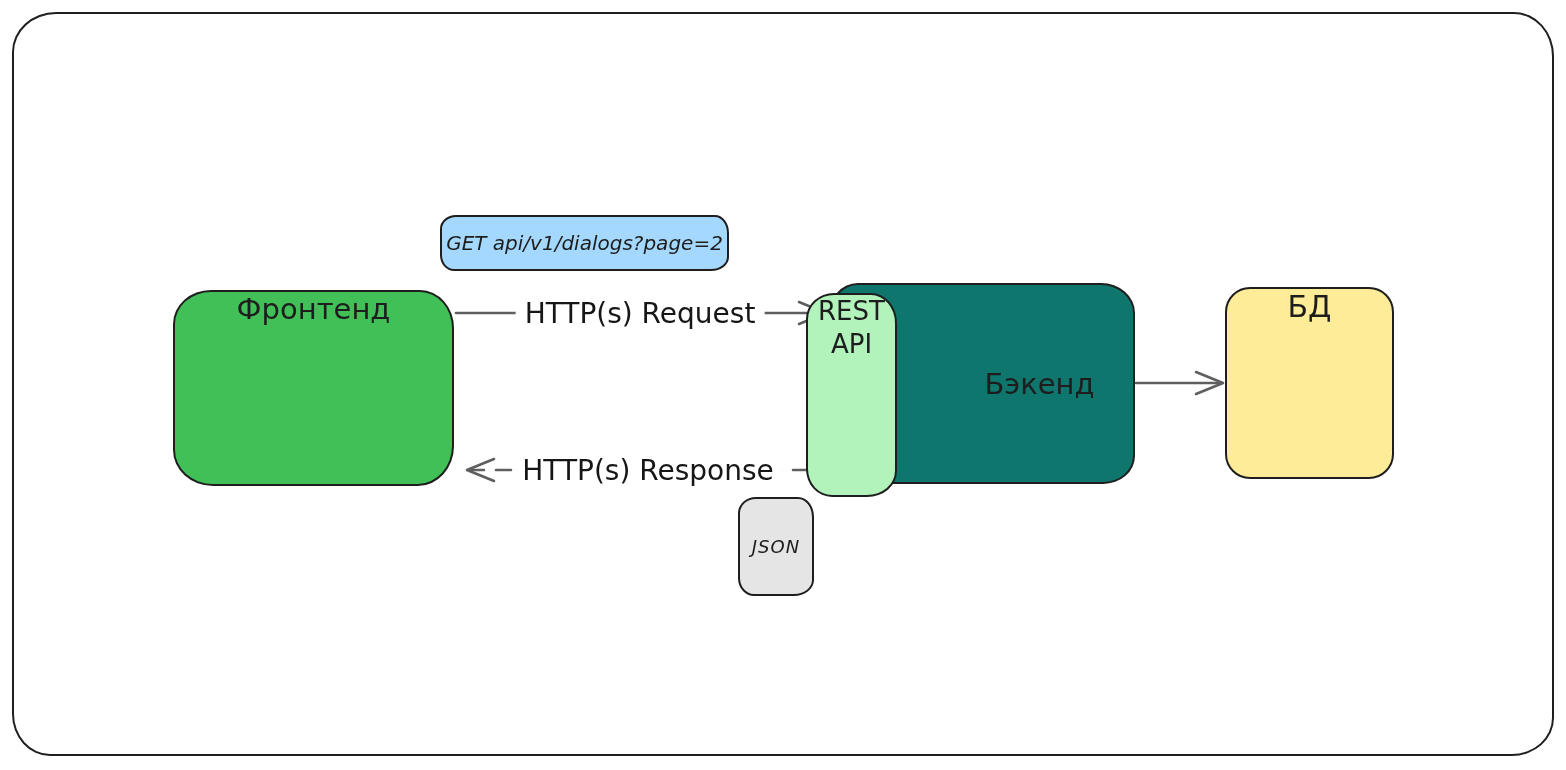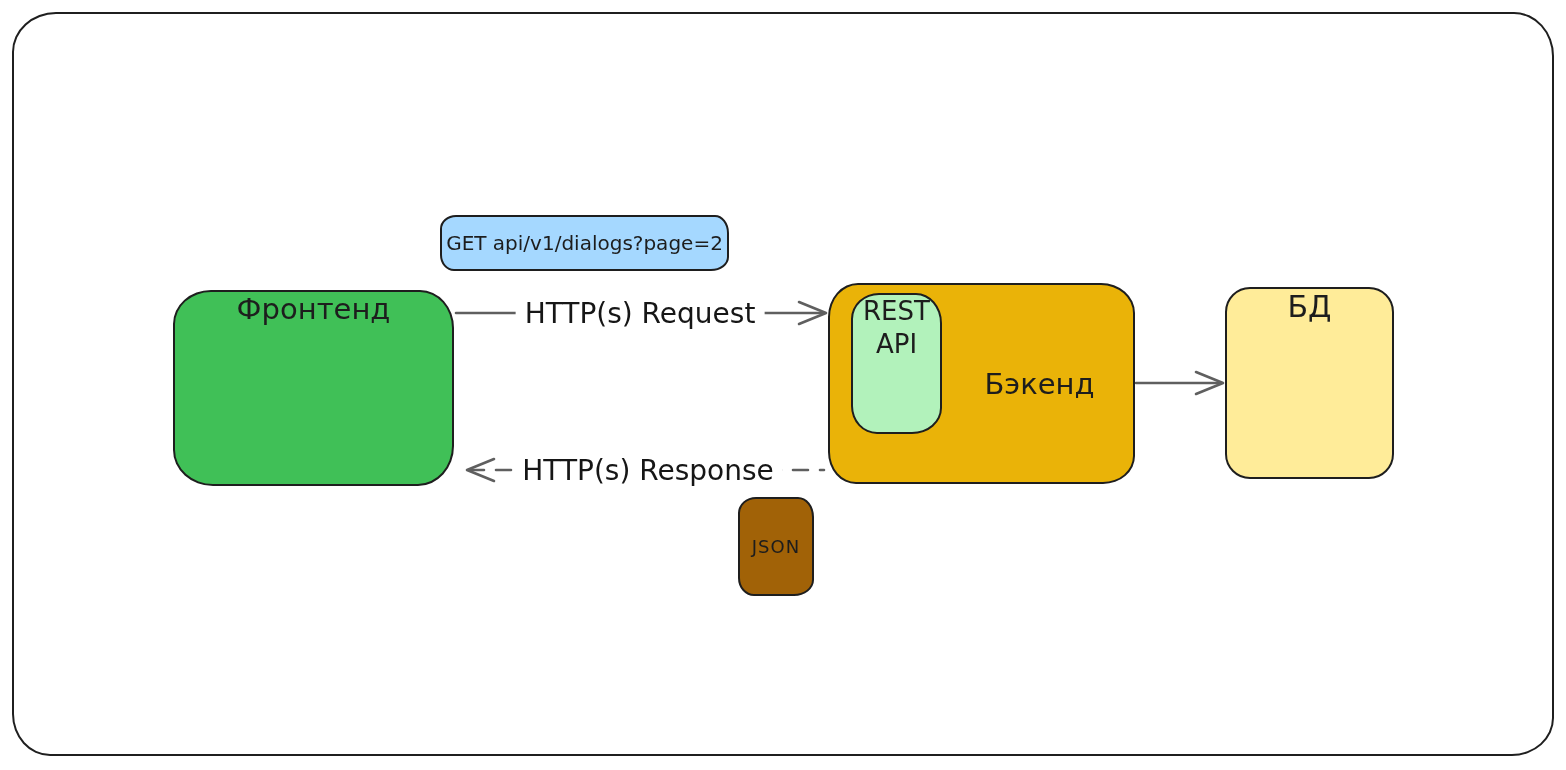--- a/index.html
+++ b/index.html
@@ -55,41 +55,42 @@
     justify-content: flex-start;
   }
   .backend-label {
     position: absolute;
     left: 112px; top: 0;
     width: 195px; height: 100%;
     display: flex; align-items: center; justify-content: center;
     font-size: 29px;
   }
   .node-restapi {
-    left: 851px; top: 293px;
-    width: 91px; height: 141px;
+    left: 806px; top: 293px;
+    width: 91px; height: 204px;
     border-radius: 28px 26px 30px 26px / 26px 30px 26px 28px;
     font-size: 26px;
     line-height: 1.25;
     padding: 0 6px;
   }
   .node-db {
     left: 1225px; top: 287px;
     width: 169px; height: 192px;
     border-radius: 40px 36px 38px 42px / 36px 40px 42px 38px;
     font-size: 30px;
   }
   .badge {
     position: absolute;
     border: 2.3px solid #1e1e1e;
     display: flex;
     align-items: center;
     justify-content: center;
     text-align: center;
     color: #1d1d1d;
+    font-style: italic;
   }
   .badge-request {
     left: 440px; top: 215px;
     width: 289px; height: 56px;
     border-radius: 16px 14px 18px 14px / 14px 18px 14px 16px;
     font-size: 20px;
   }
   .badge-json {
     left: 738px; top: 497px;
     width: 76px; height: 99px;
@@ -131,37 +132,37 @@
     <g>
       <line x1="1136" y1="383" x2="1220" y2="383" style="stroke: rgb(95, 95, 95);"></line>
       <polyline points="1196,372 1223,383 1196,394" style="stroke: rgb(95, 95, 95);"></polyline>
     </g>
   </svg>
 
   <div class="node node-frontend" style="background-color: rgb(64, 192, 87);">
     <span>Фронтенд</span>
   </div>
 
-  <div class="node node-backend" style="background-color: #eab308;">
+  <div class="node node-backend" style="background-color: #0f766e;">
     <span class="backend-label">Бэкенд</span>
   </div>
 
   <div class="node node-restapi" style="background-color: rgb(178, 242, 187);">
     <span>REST API</span>
   </div>
 
   <div class="node node-db" style="background-color: rgb(255, 236, 153); border-radius: 25px;">
     <span>БД</span>
   </div>
 
   <div class="badge badge-request" style="background-color: rgb(165, 216, 255);">
     <span>GET api/v1/dialogs?page=2</span>
   </div>
 
-  <div class="badge badge-json" style="background-color: #a16207;">
+  <div class="badge badge-json" style="background-color: #e5e5e5;">
     <span>JSON</span>
   </div>
 
   <div class="edge-label edge-label-response">HTTP(s) Response</div>
 
   <div class="edge-label edge-label-request">HTTP(s) Request</div>
 
 </div>
 
 </body></html>

